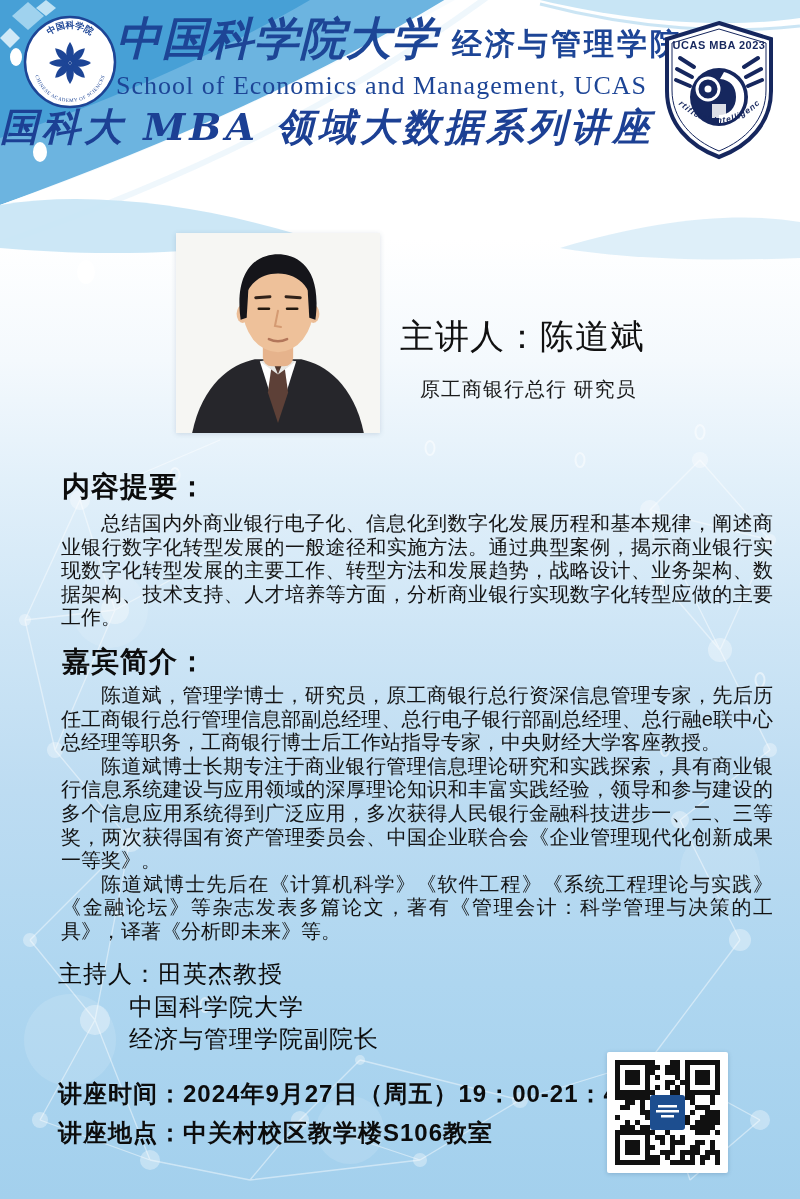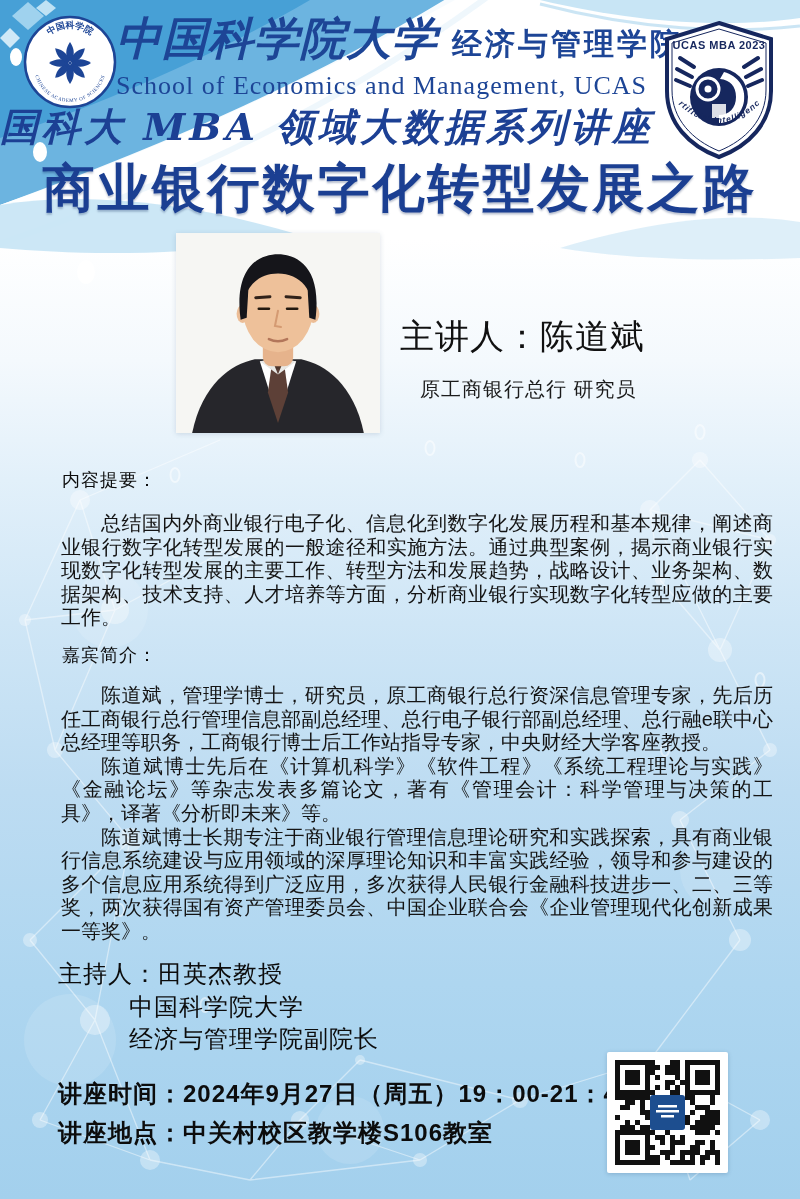--- a/index.html
+++ b/index.html
@@ -21,21 +21,21 @@
   .series-title{left:0;top:102px;width:800px;text-align:left;
     font-family:"DejaVu Serif","Liberation Serif",serif;font-style:italic;font-weight:bold;
     font-size:38px;color:#1c4094;letter-spacing:4px;}
   .main-title{left:0;top:154px;width:800px;text-align:center;
     font-size:52px;font-weight:bold;color:#1b3f92;letter-spacing:3px;
     text-shadow:0 2px 2px rgba(10,35,90,.28);}
 
   .speaker-label{left:400px;top:314px;font-size:34px;font-weight:500;color:#111;letter-spacing:1px;}
   .speaker-sub{left:420px;top:376px;font-size:20px;color:#1b1b1b;letter-spacing:1px;}
 
-  .sec-heading{font-size:18px;font-weight:normal;color:#0c0c0c;letter-spacing:1px;}
+  .sec-heading{font-size:28px;font-weight:bold;color:#0c0c0c;letter-spacing:1px;}
   .body-text{width:712px;font-size:20px;line-height:23.6px;color:#141414;text-align:justify;margin-left:16px;}
   .body-text p{margin:0;text-indent:2em;}
 
   .host{left:58px;top:958px;font-size:24px;font-weight:normal;color:#0c0c0c;line-height:32.6px;letter-spacing:1px;}
   .host .indent{padding-left:71px;}
   .sched{font-size:24px;font-weight:bold;color:#0c0c0c;letter-spacing:1px;}
 
   .qr-box{left:607px;top:1052px;width:121px;height:121px;background:#fff;border-radius:2px;
     box-shadow:0 1px 4px rgba(40,80,120,.25);}
   .qr-box svg{position:absolute;left:8px;top:8px;}
@@ -182,21 +182,20 @@
     <circle cx="52" cy="69" r="11" fill="none" stroke="#ffffff" stroke-width="3"></circle>
     <circle cx="52" cy="69" r="3.5" fill="#ffffff"></circle>
     <path d="M68,52 C82,56 90,67 88,81 C86,94 76,103 63,103 L63,95 C73,95 80,88 80,77 C80,66 74,60 64,59 Z" fill="#ffffff"></path>
     <path d="M56,84 L70,84 L70,98 L56,98 Z" fill="#ffffff" opacity="0.85"></path>
     <text font-size="8.5" font-style="italic" font-weight="bold" fill="#16275e" text-anchor="middle" letter-spacing="1">
       <textPath href="#arcAI" startOffset="50%">Artificial Intelligence</textPath>
     </text>
   </svg>
 
   <div class="abs layer1 series-title">国科大 MBA 领域大数据系列讲座</div>
-  <div class="abs layer1 main-title">商业银行数字化转型发展之路</div>
 
   <div class="abs layer1 photo-box">
     <svg width="204" height="200" viewBox="0 0 202 198">
       <rect width="202" height="198" fill="#f6f6f3"></rect>
       <path d="M16,198 C26,150 54,130 78,125 L124,125 C148,130 176,150 186,198 Z" fill="#26262b"></path>
       <polygon points="83,127 101,184 119,127" fill="#ffffff"></polygon>
       <path d="M95,129 L107,129 L111,158 L101,188 L91,158 Z" fill="#5d4037"></path>
       <rect x="93" y="125" width="16" height="10" rx="2" fill="#4e362c"></rect>
       <path d="M83,127 L95,125 L101,140 Z" fill="#e9e9e6"></path>
       <path d="M119,127 L107,125 L101,140 Z" fill="#e9e9e6"></path>
@@ -220,22 +219,22 @@
   <div class="abs layer1 speaker-sub">原工商银行总行 研究员</div>
 
   <div class="abs layer1 sec-heading" style="left:62px;top:468px">内容提要：</div>
   <div class="abs layer1 body-text" style="left:45px;top:512px">
     <p>总结国内外商业银行电子化、信息化到数字化发展历程和基本规律，阐述商业银行数字化转型发展的一般途径和实施方法。通过典型案例，揭示商业银行实现数字化转型发展的主要工作、转型方法和发展趋势，战略设计、业务架构、数据架构、技术支持、人才培养等方面，分析商业银行实现数字化转型应做的主要工作。</p>
   </div>
 
   <div class="abs layer1 sec-heading" style="left:62px;top:643px">嘉宾简介：</div>
   <div class="abs layer1 body-text" style="left:45px;top:684px">
     <p>陈道斌，管理学博士，研究员，原工商银行总行资深信息管理专家，先后历任工商银行总行管理信息部副总经理、总行电子银行部副总经理、总行融e联中心总经理等职务，工商银行博士后工作站指导专家，中央财经大学客座教授。</p>
+    <p>陈道斌博士长期专注于商业银行管理信息理论研究和实践探索，具有商业银行信息系统建设与应用领域的深厚理论知识和丰富实践经验，领导和参与建设的多个信息应用系统得到广泛应用，多次获得人民银行金融科技进步一、二、三等奖，两次获得国有资产管理委员会、中国企业联合会《企业管理现代化创新成果一等奖》。</p>
     <p>陈道斌博士先后在《计算机科学》《软件工程》《系统工程理论与实践》《金融论坛》等杂志发表多篇论文，著有《管理会计：科学管理与决策的工具》，译著《分析即未来》等。</p>
-    <p>陈道斌博士长期专注于商业银行管理信息理论研究和实践探索，具有商业银行信息系统建设与应用领域的深厚理论知识和丰富实践经验，领导和参与建设的多个信息应用系统得到广泛应用，多次获得人民银行金融科技进步一、二、三等奖，两次获得国有资产管理委员会、中国企业联合会《企业管理现代化创新成果一等奖》。</p>
   </div>
 
   <div class="abs layer1 host">
     <div>主持人：田英杰教授</div>
     <div class="indent">中国科学院大学</div>
     <div class="indent">经济与管理学院副院长</div>
   </div>
 
   <div class="abs layer1 sched" style="left:58px;top:1078px">讲座时间：2024年9月27日（周五）19：00-21：40</div>
   <div class="abs layer1 sched" style="left:58px;top:1117px">讲座地点：中关村校区教学楼S106教室</div>

